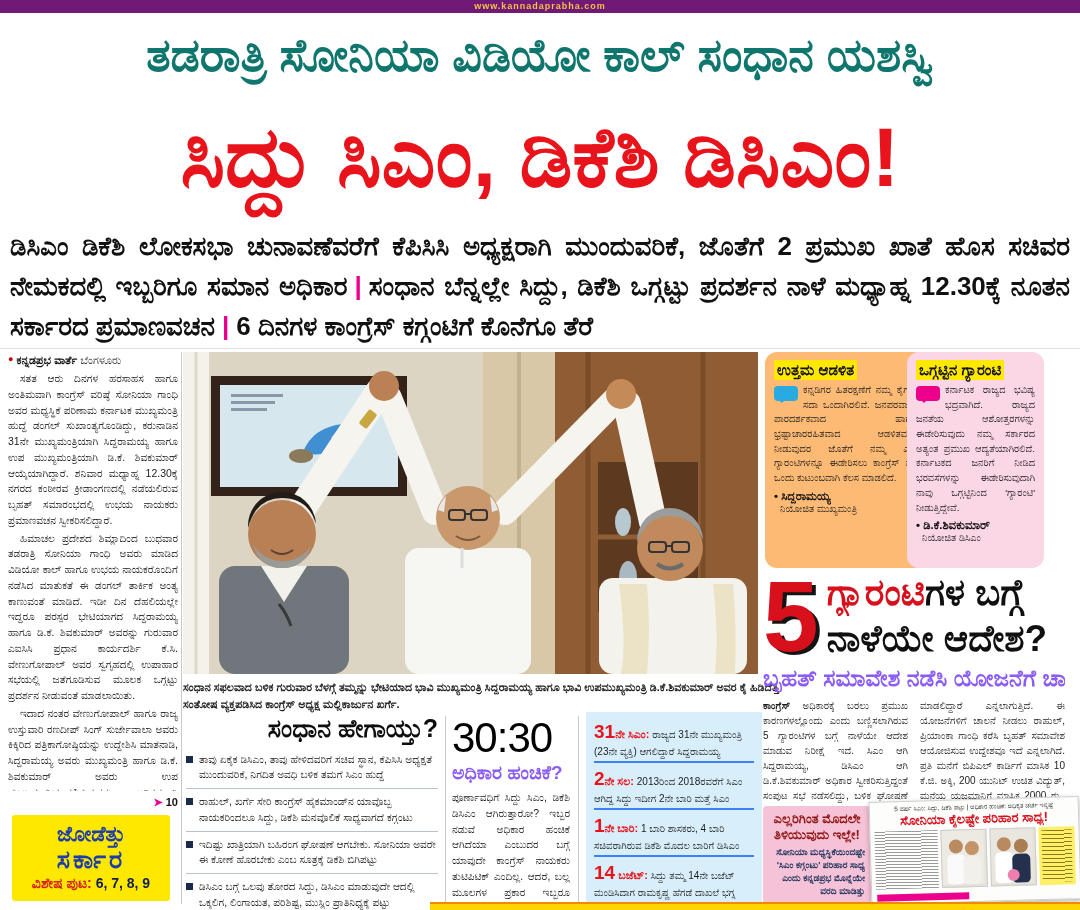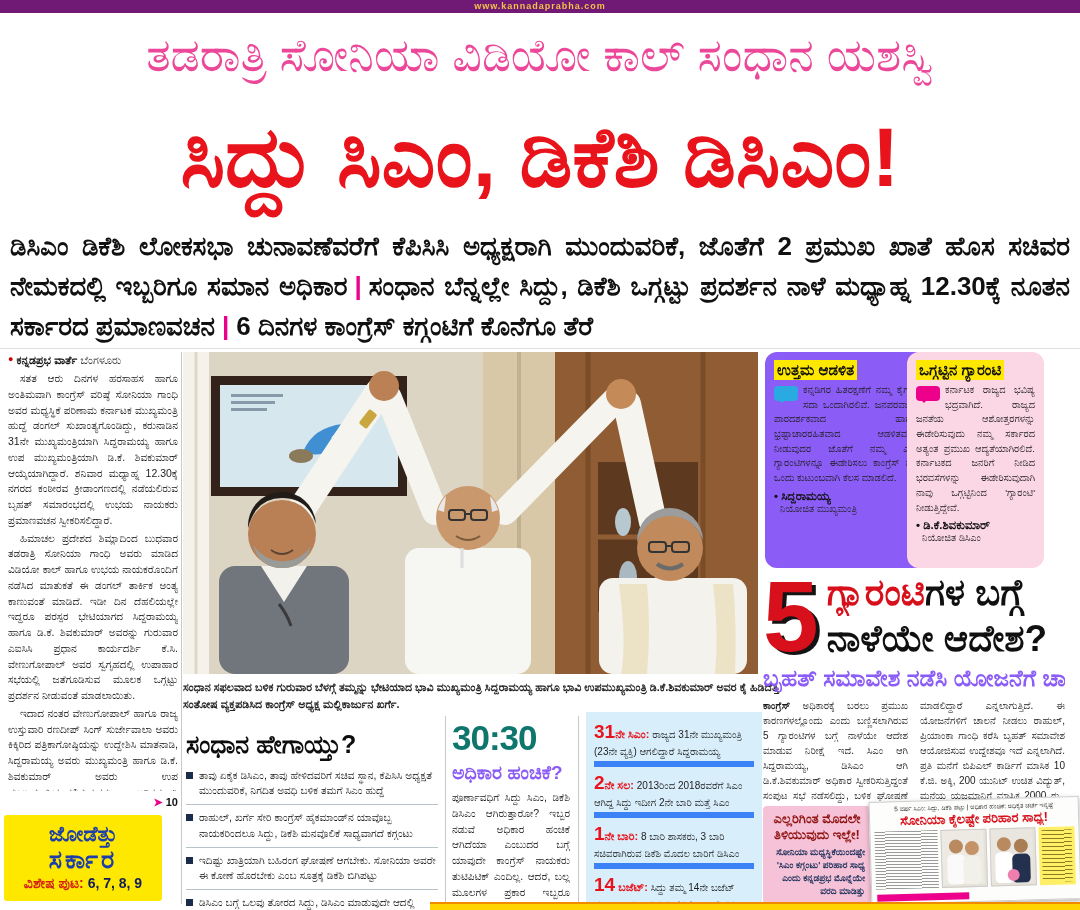--- a/index.html
+++ b/index.html
@@ -4,70 +4,70 @@
 <style>
   html,body{margin:0;padding:0;background:#e9e9e9;}
   .page{position:relative;width:1080px;height:910px;background:#ffffff;overflow:hidden;
         font-family:"Liberation Sans",sans-serif;margin:0 auto;}
   
   .masthead{position:absolute;left:0;top:0;width:1080px;height:13px;background:#701a75;}
   .masthead-url{position:absolute;left:0;right:0;top:0;text-align:center;font-size:9px;
         color:#f2c24a;line-height:12px;letter-spacing:1px;font-weight:bold;}
   
   .kicker{position:absolute;left:0;top:16px;width:1080px;text-align:center;font-size:46px;
-        font-weight:normal;color:#ec4899;line-height:78px;white-space:nowrap;overflow:hidden;}
+        font-weight:bold;color:#0f766e;line-height:78px;white-space:nowrap;overflow:hidden;}
   .mainhead{position:absolute;left:0;top:92px;width:1080px;text-align:center;font-size:84px;
         font-weight:bold;color:#e8131b;line-height:130px;white-space:nowrap;overflow:hidden;}
   .deck{position:absolute;left:10px;top:226px;width:1060px;font-size:26px;font-weight:bold;
         color:#111;line-height:40px;text-align:justify;height:120px;overflow:hidden;}
   .deck .sep{color:#ec008c;padding:0 7px;}
   .content-rule{position:absolute;left:0;top:348px;width:1080px;border-top:1px solid #e0e0e0;}
   .vrule{position:absolute;width:1px;background:#c9c9c9;}
   
   .leftcol{position:absolute;left:8px;top:354px;width:170px;}
   .byline{font-size:11px;margin:0 0 4px;color:#111;}
   .byline .dot{color:#cc0000;font-size:9px;vertical-align:2px;}
   .byline .agency{font-weight:bold;}
   .byline .city{color:#333;}
   .art-body{font-size:10.5px;line-height:1.5;color:#1c1c1c;text-align:justify;height:420px;overflow:hidden;}
   .art-body p{margin:0 0 2px;text-indent:12px;}
   .jumpline{position:absolute;left:8px;top:796px;width:170px;text-align:right;font-size:11px;
         font-weight:bold;color:#111;}
   .jumpline .arrow{color:#ec008c;}
-  .promo-yellow{position:absolute;left:4px;top:815px;width:158px;height:86px;background:#ffe800;
+  .promo-yellow{position:absolute;left:12px;top:815px;width:158px;height:86px;background:#ffe800;
         text-align:center;padding-top:7px;box-sizing:border-box;border-radius:3px;}
   .promo-yellow .l1{font-size:21px;font-weight:bold;color:#1d3da8;line-height:23px;}
   .promo-yellow .l2{font-size:25px;font-weight:bold;color:#1d3da8;line-height:28px;letter-spacing:3px;}
   .promo-yellow .pages{font-size:14px;font-weight:bold;color:#101c5a;margin-top:2px;}
   .promo-yellow .pages .lbl{color:#d42015;}
   
   .photo{position:absolute;left:183px;top:352px;width:575px;height:322px;overflow:hidden;background:#ddd5c4;}
   .caption{position:absolute;left:183px;top:679px;width:598px;font-size:11px;font-weight:bold;
         color:#222;line-height:17px;height:34px;overflow:hidden;}
   
   .negotiation{position:absolute;left:186px;top:714px;width:252px;}
-  .neg-title{font-size:25px;font-weight:bold;color:#0d0d0d;margin:16px 0 3px;}
+  .neg-title{font-size:25px;font-weight:bold;color:#0d0d0d;margin:0 0 3px;text-align:right;}
   .neg-list{list-style:none;margin:0;padding:0;font-size:10.5px;line-height:1.45;color:#1c1c1c;}
   .neg-list li{padding:5px 0 6px;border-bottom:1px solid #b5c4cc;display:flex;gap:6px;}
   .neg-list li:last-child{border-bottom:none;}
   .sq{flex:0 0 7px;width:7px;height:7px;background:#1a2b4c;margin-top:4px;}
   .powershare{position:absolute;left:452px;top:716px;width:118px;}
-  .ps-num{font-size:35px;font-weight:700;color:#0f766e;letter-spacing:-1px;line-height:44px;}
+  .ps-num{font-size:42px;font-weight:400;color:#000000;letter-spacing:-1px;line-height:44px;}
   .ps-title{font-size:19px;font-weight:bold;color:#8b5cf6;margin:2px 0 6px;}
   .ps-body{font-size:10.5px;line-height:1.5;text-align:justify;color:#1c1c1c;}
   .milestones{position:absolute;left:586px;top:712px;width:176px;height:194px;background:#d9eefb;
         padding:4px 8px;box-sizing:border-box;overflow:hidden;}
-  .stat{padding:3px 0;border-bottom:6px solid #3b82f6;font-size:10px;line-height:1.35;color:#1c1c1c;}
+  .stat{padding:3px 0;border-bottom:2px solid #3b82f6;font-size:10px;line-height:1.35;color:#1c1c1c;}
   .stat:last-child{border-bottom:none;}
   .stat .n{color:#e8131b;font-weight:900;font-size:19px;}
   .stat .lb{color:#e8131b;font-weight:bold;font-size:11px;}
   
   .quote{position:absolute;top:352px;height:216px;border-radius:12px;padding:8px 9px;
         box-sizing:border-box;overflow:hidden;}
-  .quote.blue{left:765px;width:161px;background:#8b5cf6;}
+  .quote.blue{left:765px;width:161px;background:#fdba74;}
   .quote.pink{left:907px;width:137px;background:#fbd6e4;}
   .q-title{display:inline-block;background:#ffe800;font-size:15px;font-weight:bold;color:#101010;
         padding:1px 3px;margin-bottom:3px;}
   .bubble{float:left;width:24px;height:15px;border-radius:4px;margin:3px 5px 2px 0;position:relative;}
   .bubble.b{background:#29abe2}.bubble.p{background:#ec008c}
   .bubble.b::after,.bubble.p::after{content:"";position:absolute;left:4px;bottom:-6px;
         border:4px solid transparent;}
   .bubble.b::after{border-top-color:#29abe2}.bubble.p::after{border-top-color:#ec008c}
   .q-text{font-size:9.8px;line-height:1.5;text-align:justify;color:#1c1c1c;}
   .q-name{font-size:11.5px;font-weight:bold;color:#101010;margin-top:4px;}
@@ -257,21 +257,21 @@
     <div class="stat">
       <span class="n">31</span><span class="lb">ನೇ ಸಿಎಂ:</span>
       <span>ರಾಜ್ಯದ 31ನೇ ಮುಖ್ಯಮಂತ್ರಿ (23ನೇ ವ್ಯಕ್ತಿ) ಆಗಲಿದ್ದಾರೆ ಸಿದ್ದರಾಮಯ್ಯ</span>
     </div>
     <div class="stat">
       <span class="n">2</span><span class="lb">ನೇ ಸಲ:</span>
       <span>2013ರಿಂದ 2018ರವರೆಗೆ ಸಿಎಂ ಆಗಿದ್ದ ಸಿದ್ದು ಇದೀಗ 2ನೇ ಬಾರಿ ಮತ್ತೆ ಸಿಎಂ</span>
     </div>
     <div class="stat">
       <span class="n">1</span><span class="lb">ನೇ ಬಾರಿ:</span>
-      <span>8 ಬಾರಿ ಶಾಸಕರು, 3 ಬಾರಿ ಸಚಿವರಾಗಿರುವ ಡಿಕೆಶಿ ಮೊದಲ ಬಾರಿಗೆ ಡಿಸಿಎಂ</span>
+      <span>1 ಬಾರಿ ಶಾಸಕರು, 4 ಬಾರಿ ಸಚಿವರಾಗಿರುವ ಡಿಕೆಶಿ ಮೊದಲ ಬಾರಿಗೆ ಡಿಸಿಎಂ</span>
     </div>
     <div class="stat">
       <span class="n">14</span><span class="lb"> ಬಜೆಟ್:</span>
       <span>ಸಿದ್ದು ತಮ್ಮ 14ನೇ ಬಜೆಟ್ ಮಂಡಿಸಿದಾಗ ರಾಮಕೃಷ್ಣ ಹೆಗಡೆ ದಾಖಲೆ ಭಗ್ನ</span>
     </div>
     <div class="stat">
       
       
     </div>
   </div>

